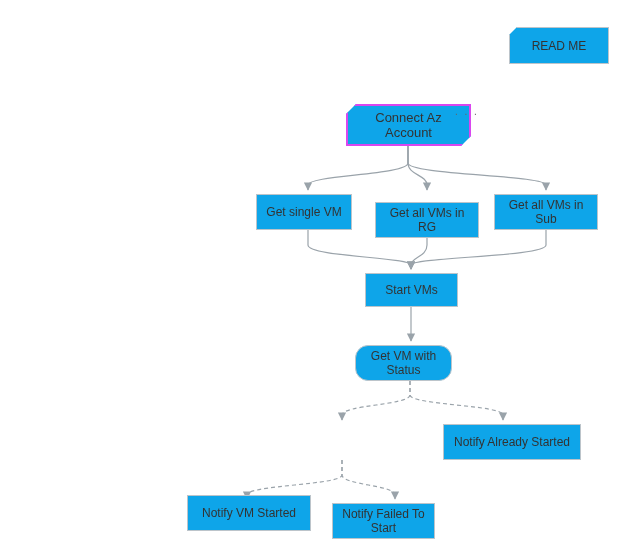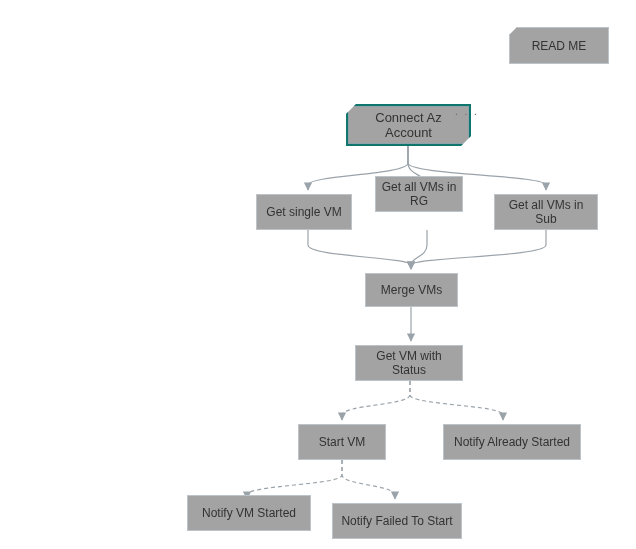--- a/index.html
+++ b/index.html
@@ -11,21 +11,21 @@
     font-family: "Segoe UI", Arial, sans-serif;
     overflow: hidden;
   }
   .canvas {
     position: relative;
     width: 636px;
     height: 549px;
   }
   .node {
     position: absolute;
-    background: #a3a3a3;
+    background: #0ea5e9;
     border: 1px solid #bcc4ca;
     display: flex;
     align-items: center;
     justify-content: center;
     font-size: 12px;
     color: #333;
     text-align: center;
     box-sizing: border-box;
     padding: 2px 4px;
   }
@@ -34,45 +34,45 @@
     top: 27px;
     width: 100px;
     height: 37px;
     clip-path: polygon(8px 0, 100% 0, 100% 100%, 0 100%, 0 8px);
   }
   .connect {
     left: 346px;
     top: 104px;
     width: 125px;
     height: 42px;
-    border: 2px solid #0f766e;
+    border: 2px solid #d946ef;
     clip-path: polygon(10px 0, 100% 0, 100% calc(100% - 10px), calc(100% - 10px) 100%, 0 100%, 0 10px);
     font-size: 13px;
     box-shadow: 0 0 0 1px rgba(42,160,216,0.15) inset;
   }
   .dots {
     position: absolute;
     left: 455px;
     top: 106px;
     font-size: 10px;
     color: #666;
     letter-spacing: 2px;
   }
   .box {
     height: 36px;
   }
   .b-single { left: 256px; top: 194px; width: 96px; }
-  .b-rg     { left: 375px; top: 176px; width: 88px; }
+  .b-rg     { left: 375px; top: 202px; width: 104px; }
   .b-sub    { left: 494px; top: 194px; width: 104px; }
   .b-merge  { left: 365px; top: 273px; width: 93px;  height: 34px;}
-  .b-status { left: 355px; top: 345px; width: 108px; }
+  .b-status { left: 355px; top: 345px; width: 97px; border-radius: 13px; }
   .b-start  { left: 298px; top: 424px; width: 88px;  }
   .b-already{ left: 443px; top: 424px; width: 138px; }
   .b-vmstart{ left: 187px; top: 495px; width: 124px; }
-  .b-failed { left: 332px; top: 503px; width: 130px; }
+  .b-failed { left: 332px; top: 503px; width: 103px; }
   svg.edges {
     position: absolute;
     left: 0; top: 0;
     width: 636px;
     height: 549px;
     pointer-events: none;
   }
 </style>
 </head>
 <body>
@@ -117,27 +117,24 @@
   <div class="node box b-single">
     <span>Get single VM</span>
   </div>
   <div class="node box b-rg">
     <span>Get all VMs in RG</span>
   </div>
   <div class="node box b-sub">
     <span>Get all VMs in Sub</span>
   </div>
   <div class="node box b-merge">
-    <span>Merge VMs</span>
+    <span>Start VMs</span>
   </div>
   <div class="node box b-status">
     <span>Get VM with Status</span>
-  </div>
-  <div class="node box b-start">
-    <span>Start VM</span>
   </div>
   <div class="node box b-already">
     <span>Notify Already Started</span>
   </div>
   <div class="node box b-vmstart">
     <span>Notify VM Started</span>
   </div>
   <div class="node box b-failed">
     <span>Notify Failed To Start</span>
   </div>

